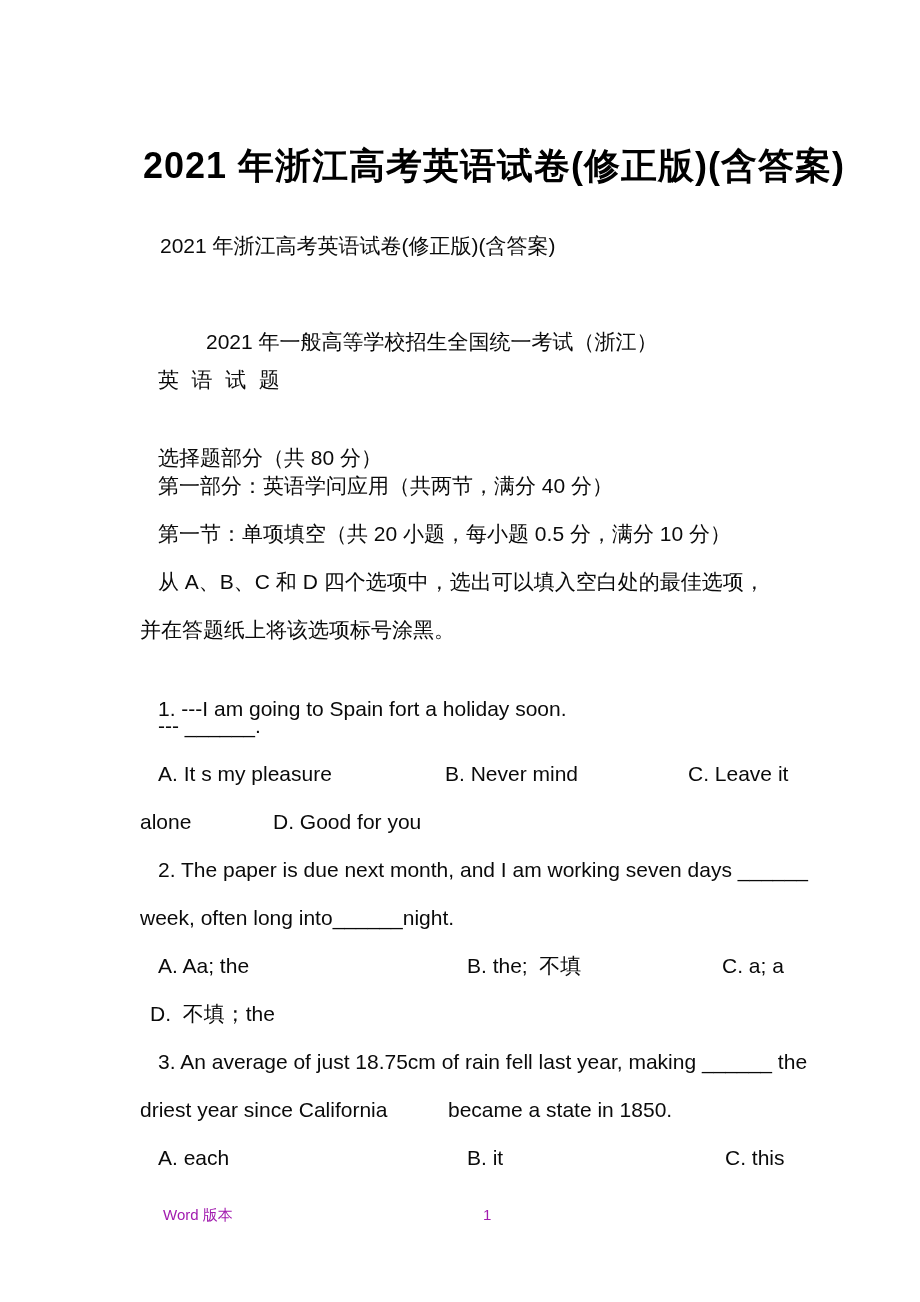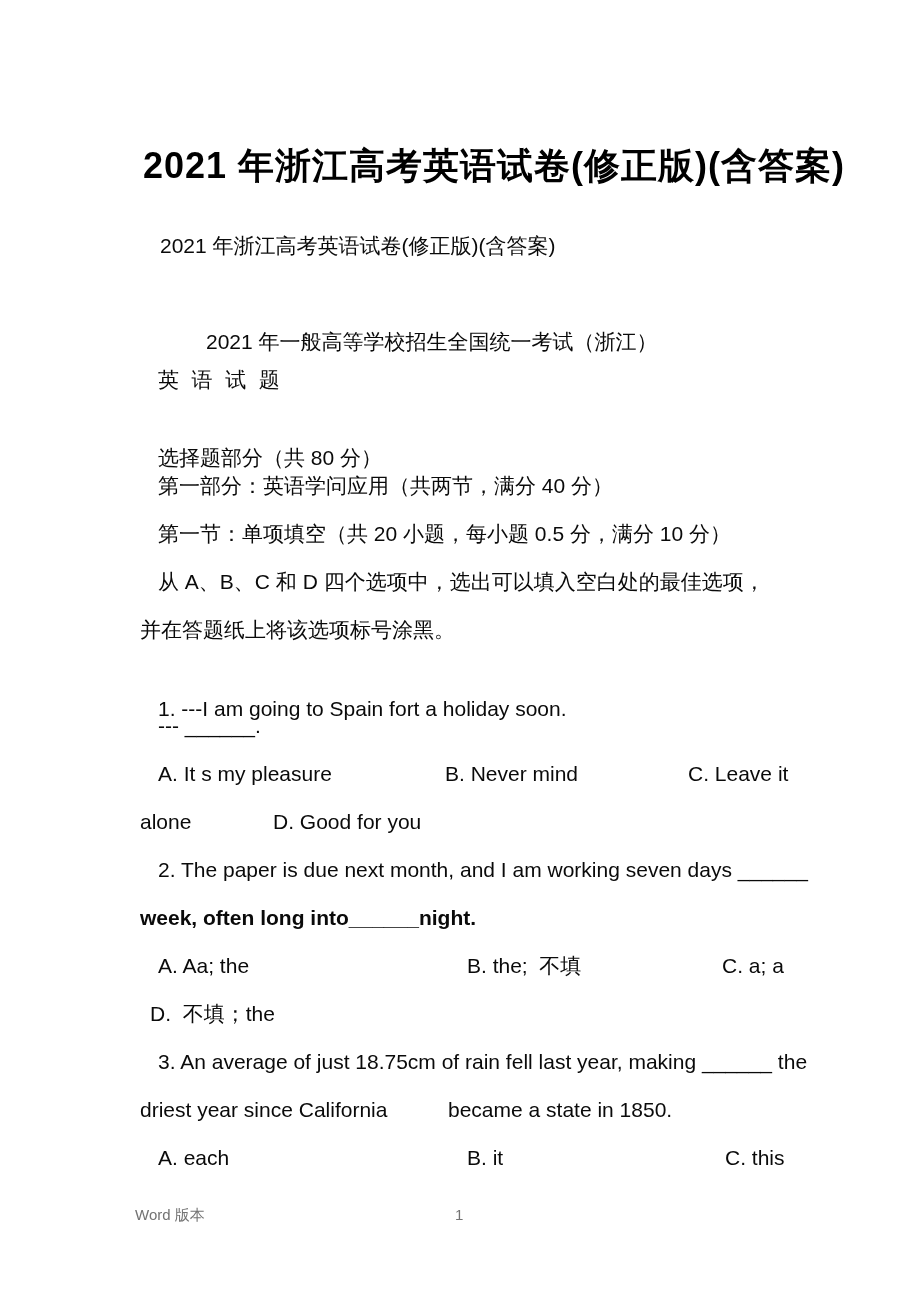--- a/index.html
+++ b/index.html
@@ -26,21 +26,22 @@
     font-weight: 700;
     white-space: pre;
     color: #000000;
     letter-spacing: 1px;
   }
   .footer-text {
     position: absolute;
     font-size: 15px;
     line-height: 20px;
     white-space: pre;
-    color: #737373;
+    color: #a21caf;
+    margin-left: 28px;
   }
 </style>
 </head>
 <body>
 
 <div class="page">
 
   <div class="title" style="left:143px; top:143px;">2021 年浙江高考英语试卷(修正版)(含答案)</div>
 
   <div class="t" style="left:160px; top:232px;">2021 年浙江高考英语试卷(修正版)(含答案)</div>
@@ -65,21 +66,21 @@
 
   <div class="t" style="left:158px; top:760px;">A. It s my pleasure</div>
   <div class="t" style="left:445px; top:760px;">B. Never mind</div>
   <div class="t" style="left:688px; top:760px;">C. Leave it</div>
 
   <div class="t" style="left:140px; top:808px;">alone</div>
   <div class="t" style="left:273px; top:808px;">D. Good for you</div>
 
   <div class="t" style="left:158px; top:856px;">2. The paper is due next month, and I am working seven days ______</div>
 
-  <div class="t" style="left:140px; top:904px;font-weight:bold;">week, often long into______night.</div>
+  <div class="t" style="left:140px; top:904px;">week, often long into______night.</div>
 
   <div class="t" style="left:158px; top:952px;">A. Aa; the</div>
   <div class="t" style="left:467px; top:952px;">B. the;  不填</div>
   <div class="t" style="left:722px; top:952px;">C. a; a</div>
 
   <div class="t" style="left:150px; top:1000px;">D.  不填；the</div>
 
   <div class="t" style="left:158px; top:1048px;">3. An average of just 18.75cm of rain fell last year, making ______ the</div>
 
   <div class="t" style="left:140px; top:1096px;">driest year since California</div>

